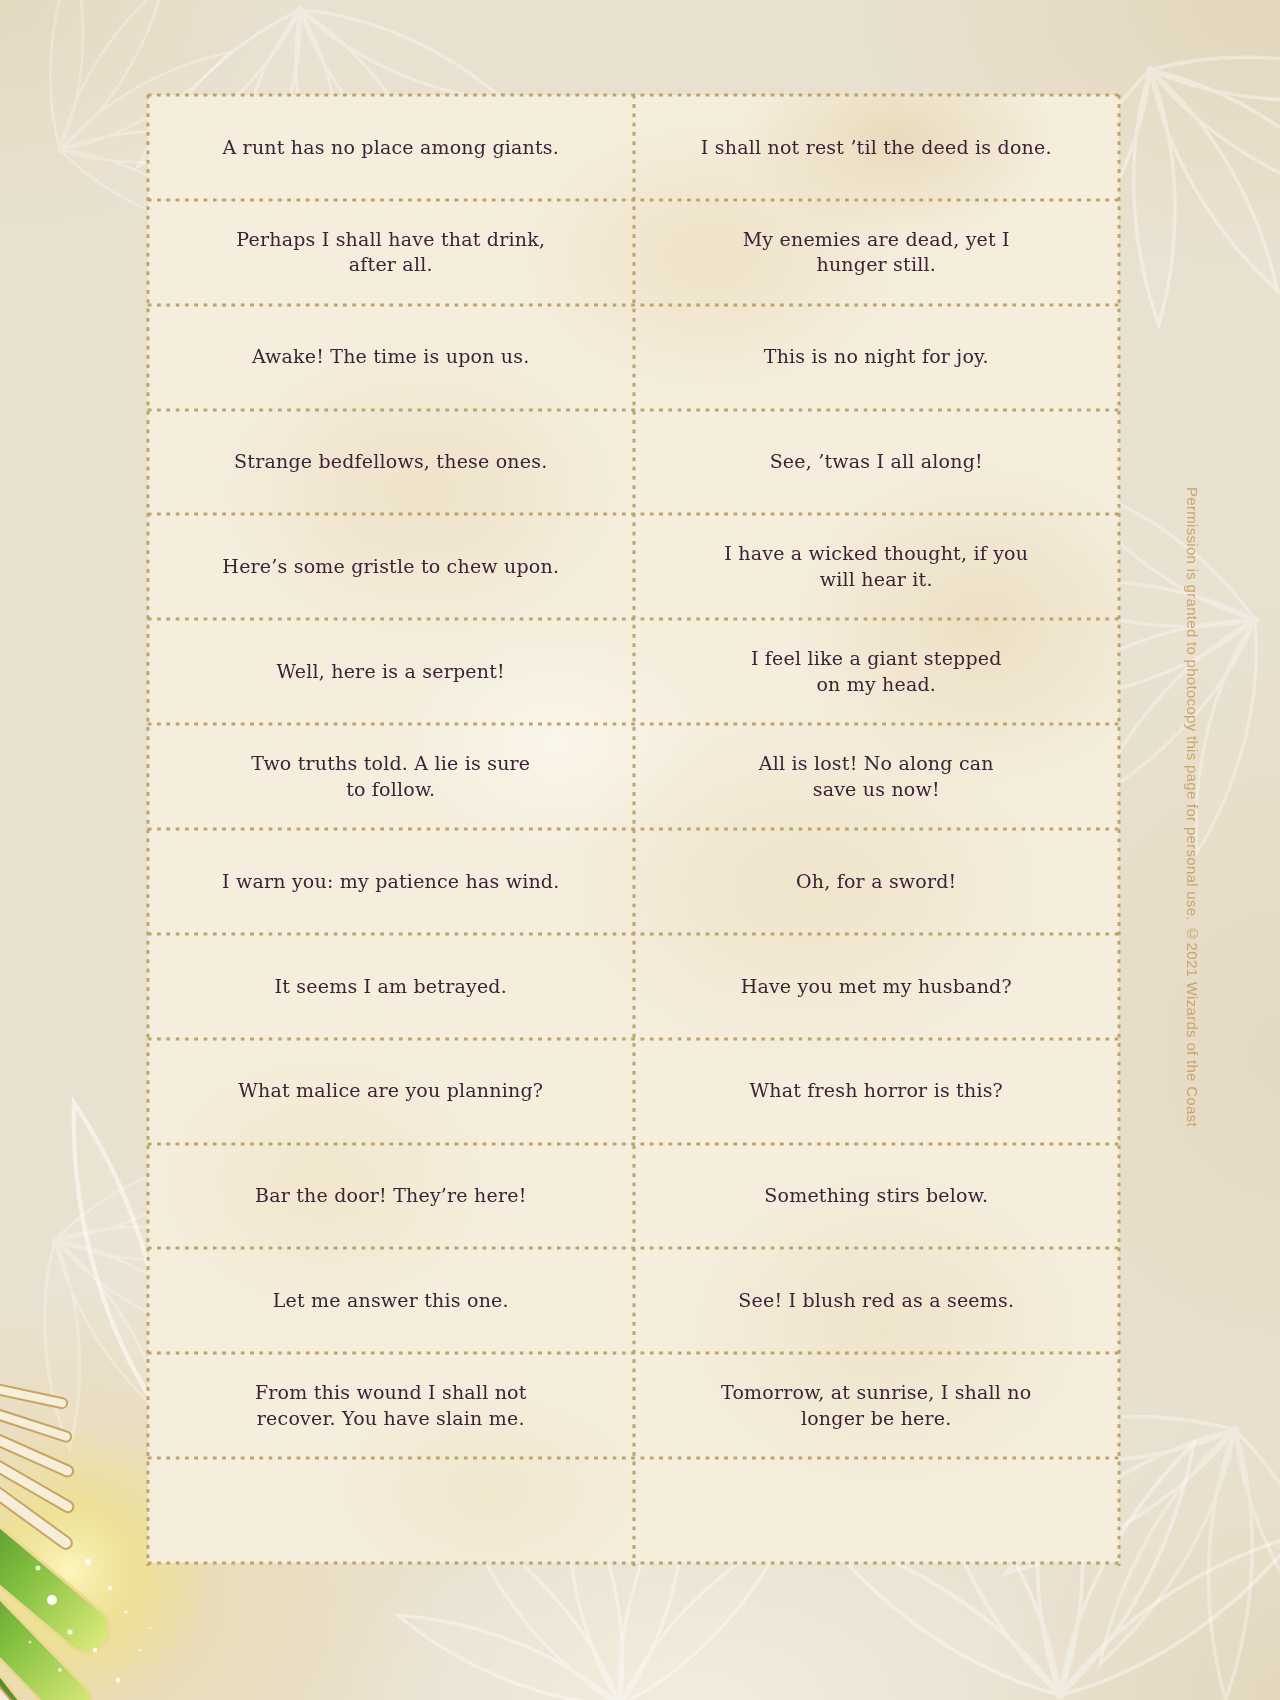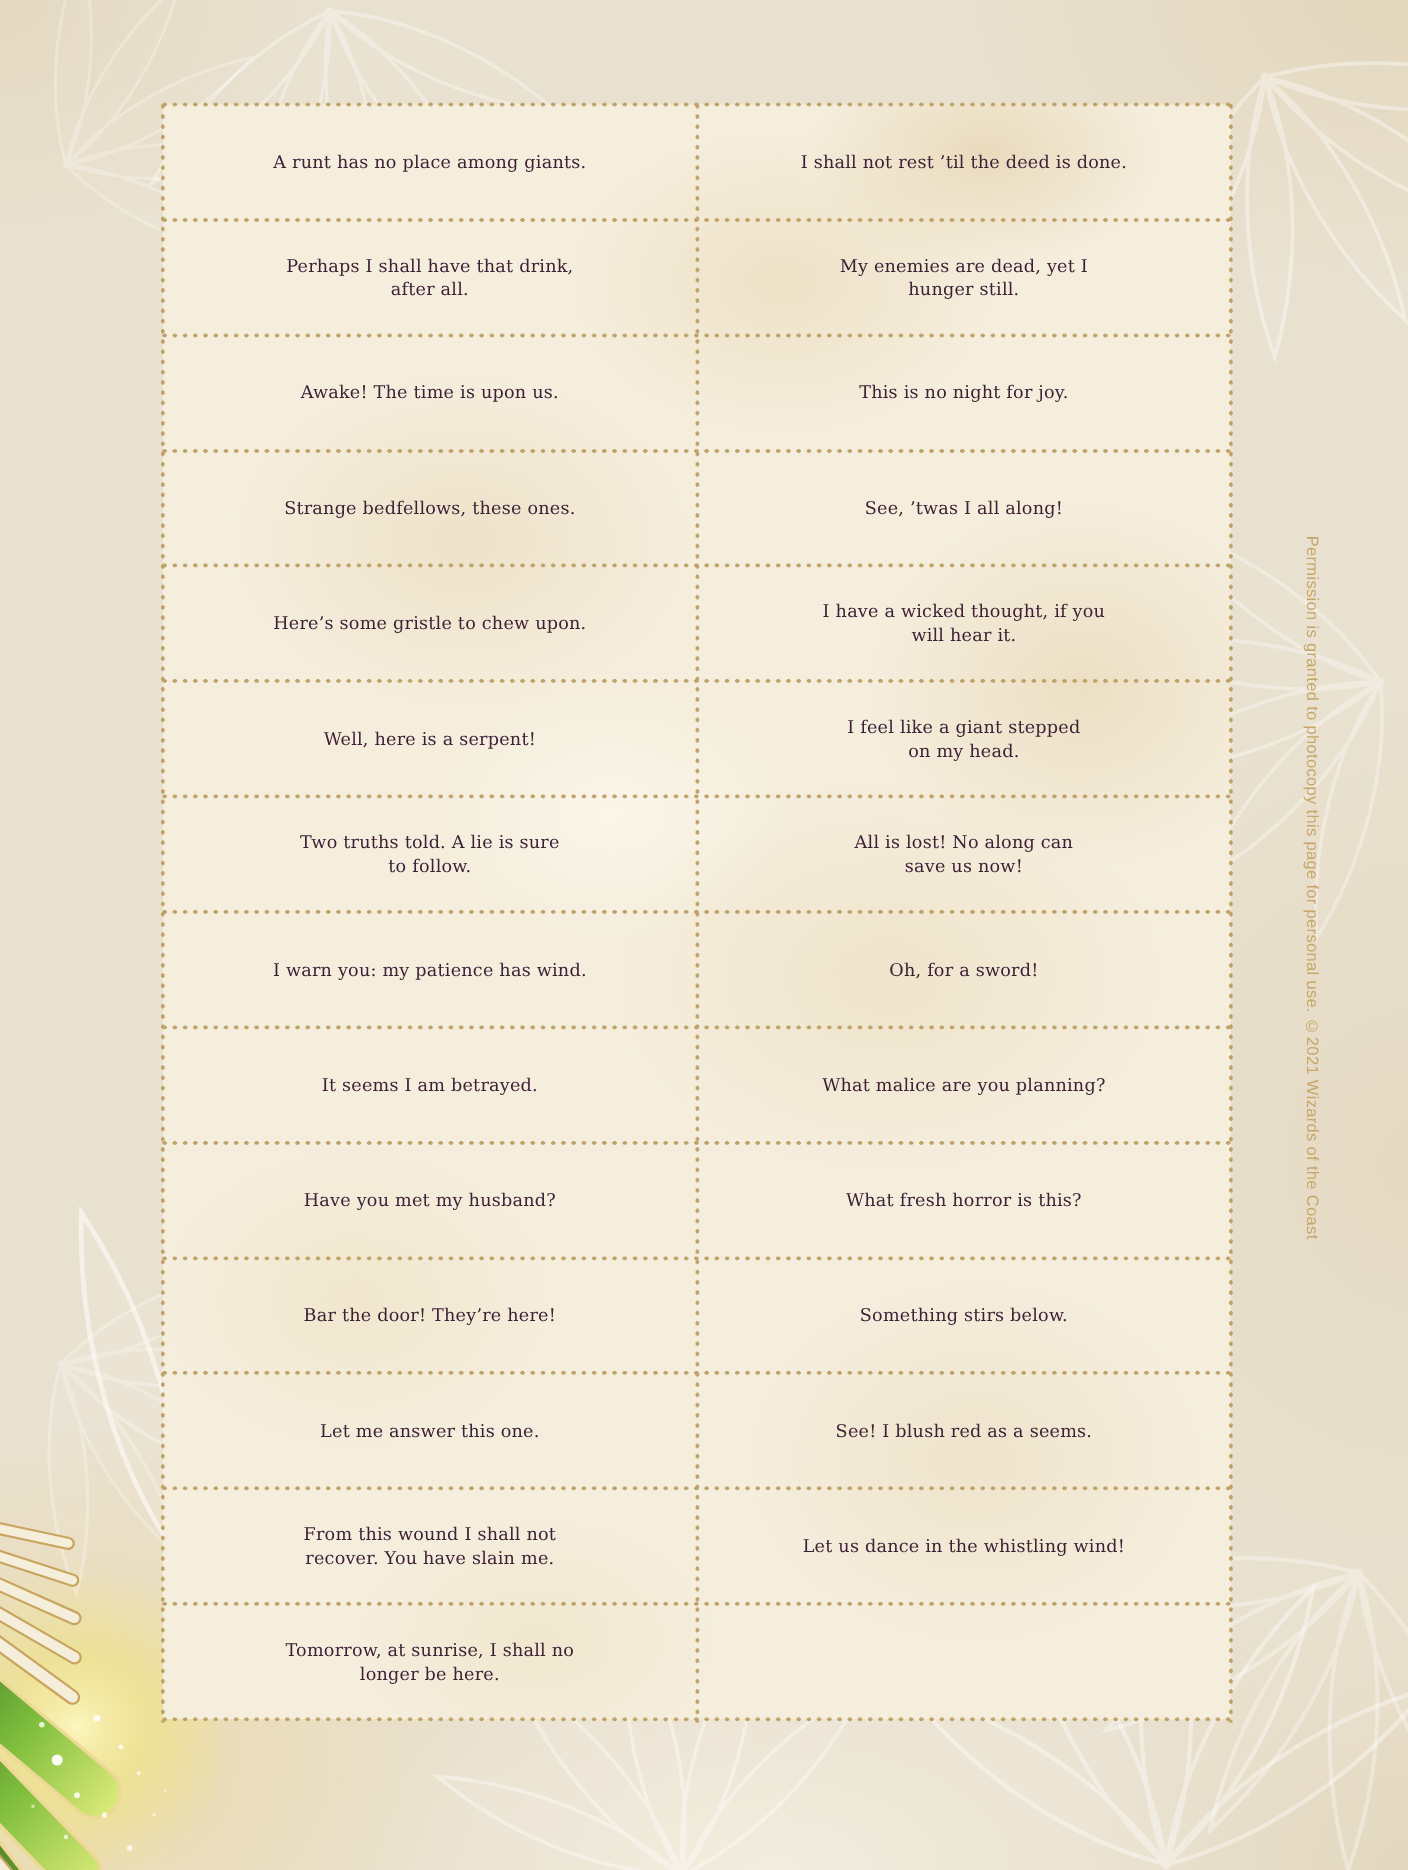--- a/index.html
+++ b/index.html
@@ -41,21 +41,21 @@
       radial-gradient(300px 240px at 76% 84%, rgba(212,182,124,.18), transparent 70%),
       radial-gradient(240px 160px at 35% 95%, rgba(226,204,150,.20), transparent 70%);
   }
   .cells{
     position:absolute;inset:0;display:grid;
     grid-template-columns:1fr 1fr;grid-template-rows:repeat(14,1fr);
   }
   .cell{display:flex;align-items:center;justify-content:center;padding:0 38px;}
   .quote{
     margin:0;text-align:center;white-space:pre-line;
-    font-size:16px;line-height:1.34;letter-spacing:.2px;color:#3e2137;
+    font-size:19px;line-height:1.34;letter-spacing:.2px;color:#3e2137;
   }
   
   .lines{position:absolute;inset:0;pointer-events:none;}
   .hline{
     position:absolute;left:-3px;right:-3px;height:5px;transform:translateY(-50%);
     background-image:radial-gradient(circle closest-side,#bfa268 80%,rgba(191,162,104,0) 82%);
     background-size:9.3px 5px;background-repeat:repeat-x;
   }
   .vline{
     position:absolute;top:-3px;bottom:-3px;width:5px;transform:translateX(-50%);
@@ -202,46 +202,43 @@
       <div class="cell">
           <p class="quote">I warn you: my patience has wind.</p>
         </div>
       <div class="cell">
           <p class="quote">Oh, for a sword!</p>
         </div>
       <div class="cell">
           <p class="quote">It seems I am betrayed.</p>
         </div>
       <div class="cell">
+          <p class="quote">Have you met my husband?</p>
+        </div>
+      <div class="cell">
           <p class="quote">What malice are you planning?</p>
-        </div>
-      <div class="cell">
-          <p class="quote">Have you met my husband?</p>
         </div>
       <div class="cell">
           <p class="quote">What fresh horror is this?</p>
         </div>
       <div class="cell">
           <p class="quote">Bar the door! They’re here!</p>
         </div>
       <div class="cell">
           <p class="quote">Something stirs below.</p>
         </div>
       <div class="cell">
           <p class="quote">Let me answer this one.</p>
         </div>
       <div class="cell">
           <p class="quote">See! I blush red as a seems.</p>
         </div>
       <div class="cell">
           <p class="quote">From this wound I shall not
 recover. You have slain me.</p>
-        </div>
-      <div class="cell">
-          <p class="quote">Let us dance in the whistling wind!</p>
         </div>
       <div class="cell">
           <p class="quote">Tomorrow, at sunrise, I shall no
 longer be here.</p>
         </div>
     </div>
 
     <div class="lines">
       <div class="hline" style="top:0%"></div>
       <div class="hline" style="top:calc(100%*1/14)"></div>

